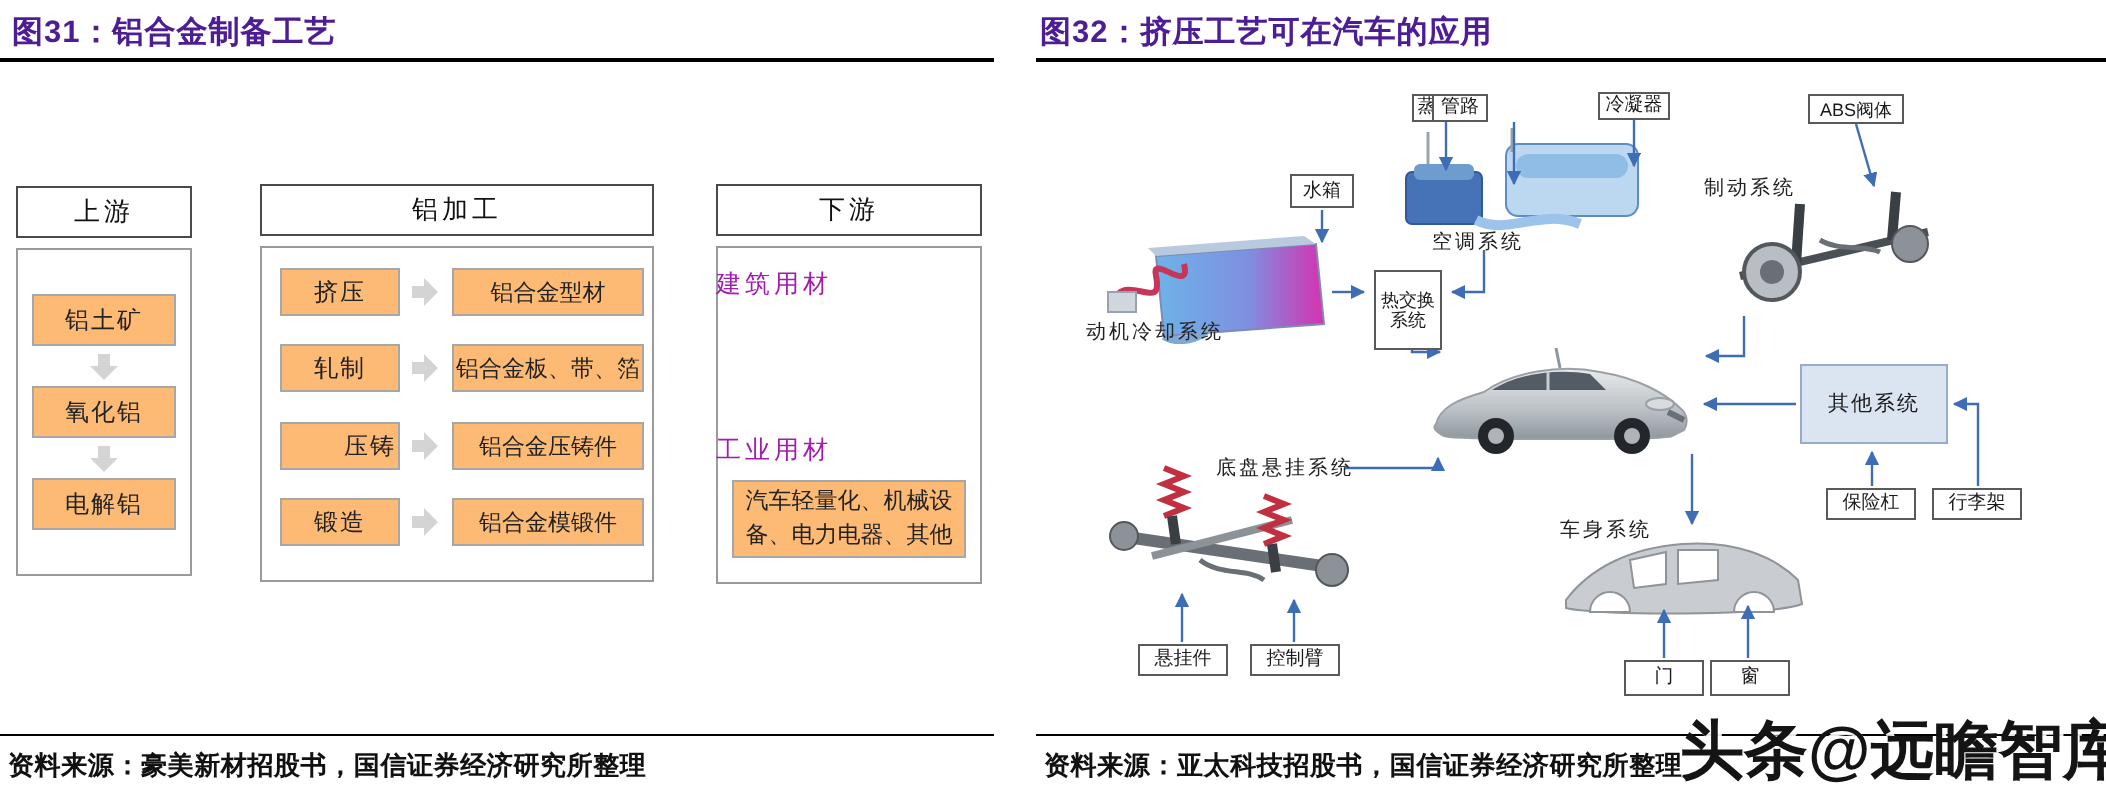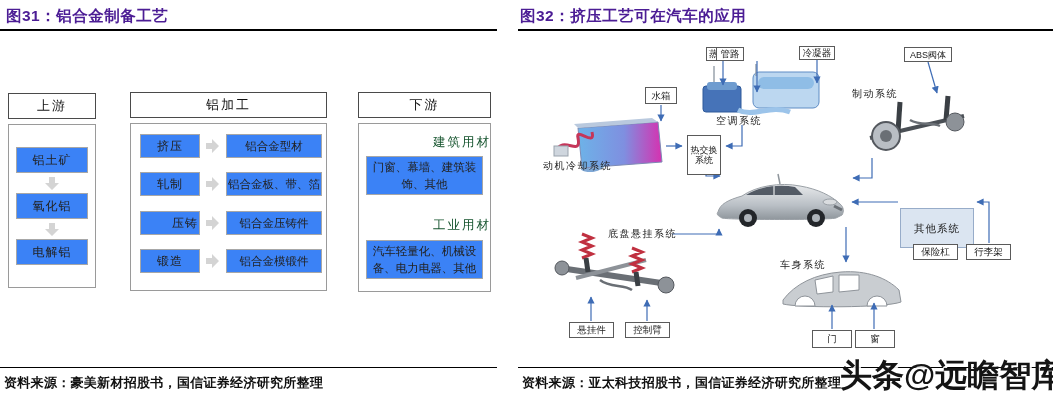--- a/index.html
+++ b/index.html
@@ -8,27 +8,27 @@
   .page { position:relative; width:1053px; height:404px; background:#fff; }
 
   .fig-title { position:absolute; top:6px; font-size:15.5px; font-weight:bold; color:#4c1d95; letter-spacing:.5px; }
   .hline { position:absolute; background:#000; }
   .fig-source { position:absolute; top:374px; font-size:13px; font-weight:600; color:#111; letter-spacing:.3px; }
 
   
   .hdr-box { position:absolute; border:1px solid #4a4a4a; background:#fff; display:flex;
     align-items:center; justify-content:center; font-size:13px; color:#111; letter-spacing:2px; }
   .container-box { position:absolute; border:1px solid #9a9a9a; background:#fff; }
-  .step-box, .proc-box, .prod-box, .items-box { position:absolute; border:1px solid #a7a7a7; background:#3b82f6;
+  .step-box, .proc-box, .prod-box, .items-box { position:absolute; border:1px solid #a7a7a7; background:#fdba74;
     display:flex; align-items:center; justify-content:center; color:#222; text-align:center; }
   .step-box { font-size:12px; letter-spacing:1px; }
   .proc-box { font-size:12px; letter-spacing:1px; }
   .prod-box { font-size:11.5px; }
   .items-box { font-size:11.5px; line-height:1.45; padding:2px 4px; }
-  .grp-label { position:absolute; font-size:12.5px; color:#14532d; letter-spacing:2px; text-align:right; width:133px;padding-left:48px; }
+  .grp-label { position:absolute; font-size:12.5px; color:#a21caf; letter-spacing:2px; text-align:left; width:133px; }
   .garrow { position:absolute; }
 
   
   .rbox { position:absolute; border:1px solid #5a5a5a; background:#fff; display:flex;
     align-items:center; justify-content:center; font-size:9.5px; color:#1a1a1a; text-align:center; line-height:10px; }
   .rbox.heat { word-break:break-all; padding:19px 2px; font-size:9px; }
   .rbox.panel { background:#dbe5f1; border:1px solid #97acc9; font-size:10.5px; letter-spacing:1px; }
   .rtext { position:absolute; font-size:10px; color:#222; letter-spacing:1.5px; white-space:nowrap; }
   .illus { position:absolute; }
   .overlay { position:absolute; left:0; top:0; pointer-events:none; }
@@ -79,21 +79,20 @@
 
   <div class="proc-box" style="left:140px;top:249px;width:60px;height:24px;">锻造</div>
   <svg class="garrow" style="left:206px;top:253px;" width="14" height="16">
       <path d="M0 5 H6 V1 L13 8 L6 15 V11 H0 Z" fill="#d4d4d4"></path>
     </svg>
   <div class="prod-box" style="left:226px;top:249px;width:96px;height:24px;">铝合金模锻件</div>
 
   <div class="hdr-box" style="left:358px;top:92px;width:133px;height:26px;">下游</div>
   <div class="container-box" style="left:358px;top:123px;width:133px;height:169px;"></div>
   <div class="grp-label" style="left:358px;top:134px;">建筑用材</div>
-  <div class="items-box" style="left:366px;top:156px;width:117px;height:39px;">门窗、幕墙、建筑装饰、其他</div>
   <div class="grp-label" style="left:358px;top:217px;">工业用材</div>
   <div class="items-box" style="left:366px;top:240px;width:117px;height:39px;">汽车轻量化、机械设备、电力电器、其他</div>
 
   <div class="hline" style="left:0;top:367px;width:497px;height:1px;"></div>
   <div class="fig-source" style="left:4px;">资料来源：豪美新材招股书，国信证券经济研究所整理</div>
 
   <div class="fig-title" style="left:520px;">图32：挤压工艺可在汽车的应用</div>
   <div class="hline" style="left:518px;top:29px;width:535px;height:2px;"></div>
 
   <svg class="illus" style="left:548px;top:118px;" width="118" height="54" viewBox="0 0 118 54">
@@ -198,21 +197,21 @@
       <path d="M647,321 V300" marker-end="url(#arr)"></path>
     </g>
   </svg>
 
   <div class="rbox" style="left:706px;top:47px;width:34px;height:14px;">蒸发器</div>
   <div class="rbox" style="left:716px;top:47px;width:28px;height:14px;">管路</div>
   <div class="rbox" style="left:799px;top:46px;width:36px;height:14px;">冷凝器</div>
   <div class="rbox" style="left:904px;top:47px;width:48px;height:15px;font-size:9px;">ABS阀体</div>
   <div class="rbox" style="left:645px;top:87px;width:32px;height:17px;">水箱</div>
   <div class="rbox heat" style="left:687px;top:135px;width:34px;height:23px;">热交换系统</div>
-  <div class="rbox panel" style="left:900px;top:182px;width:74px;height:40px;margin-top:26px;">其他系统</div>
+  <div class="rbox panel" style="left:900px;top:182px;width:74px;height:40px;">其他系统</div>
   <div class="rbox" style="left:913px;top:244px;width:45px;height:16px;">保险杠</div>
   <div class="rbox" style="left:966px;top:244px;width:45px;height:16px;text-align:center;">行李架</div>
   <div class="rbox" style="left:569px;top:322px;width:45px;height:16px;">悬挂件</div>
   <div class="rbox" style="left:625px;top:322px;width:45px;height:16px;">控制臂</div>
   <div class="rbox" style="left:812px;top:330px;width:40px;height:18px;">门</div>
   <div class="rbox" style="left:855px;top:330px;width:40px;height:18px;">窗</div>
 
   <div class="rtext" style="left:716px;top:114px;">空调系统</div>
   <div class="rtext" style="left:852px;top:87px;">制动系统</div>
   <div class="rtext" style="left:543px;top:159px;">动机冷却系统</div>

